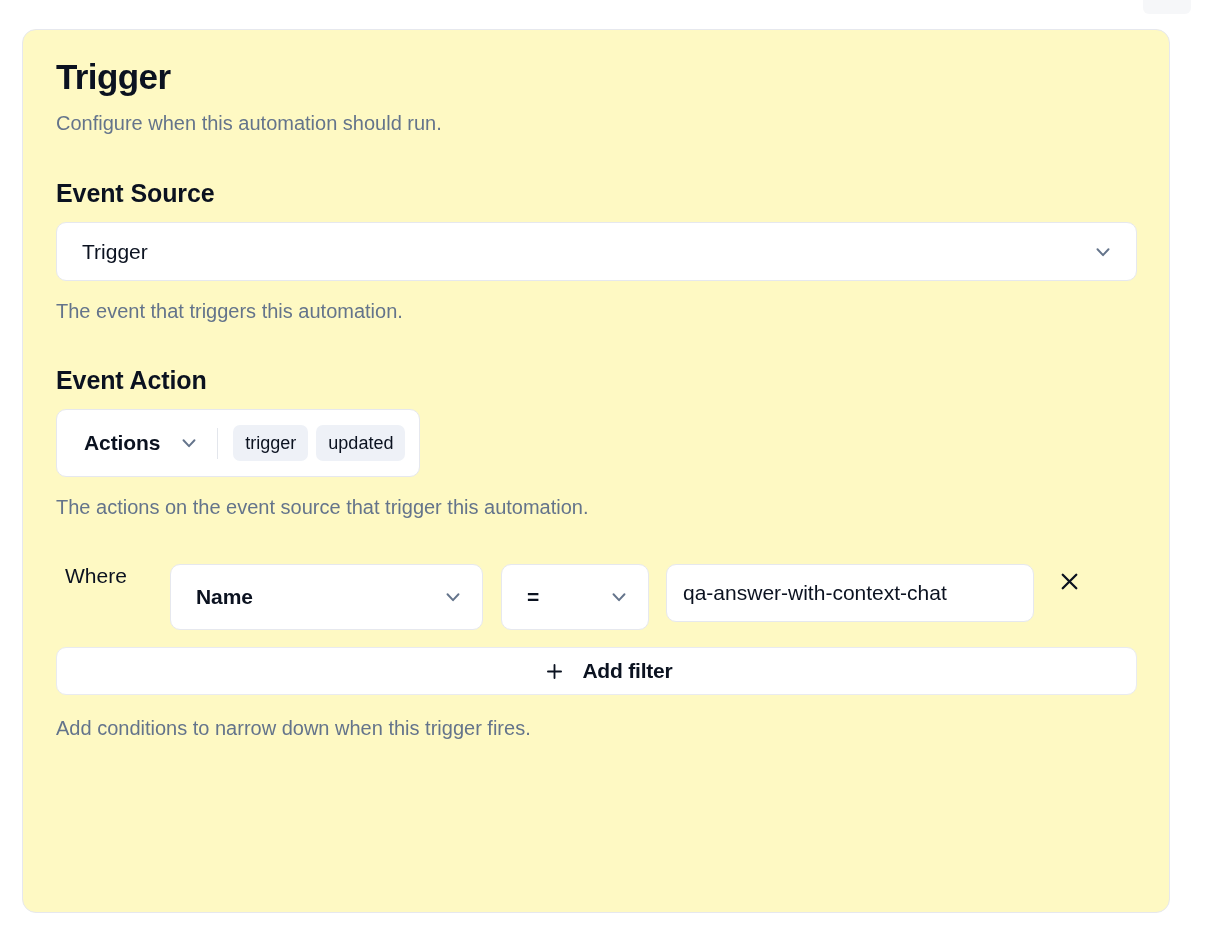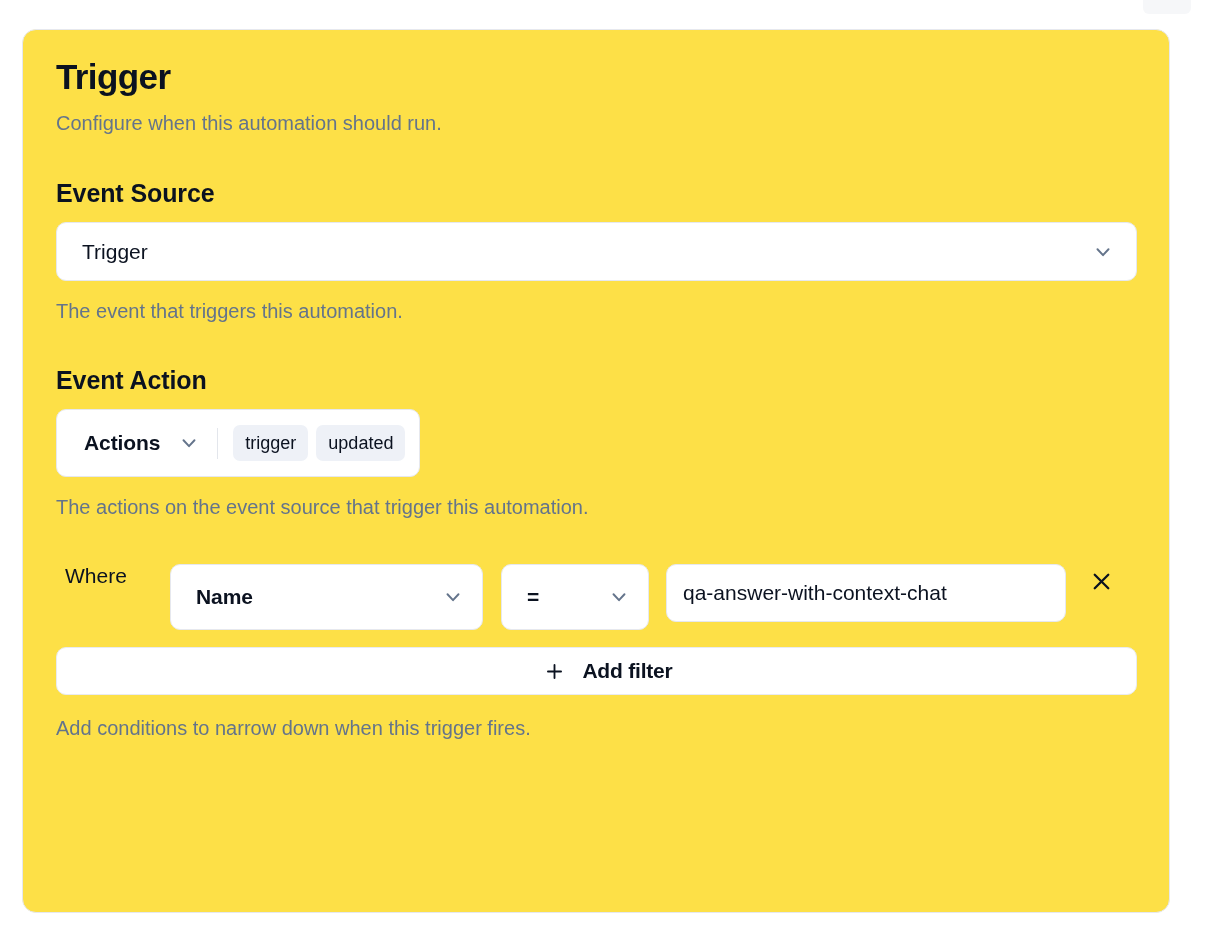--- a/index.html
+++ b/index.html
@@ -35,21 +35,21 @@
     border-radius: 0 0 6px 6px;
   }
 
   .card {
     position: absolute;
     left: 22px;
     top: 29px;
     width: 1148px;
     height: 884px;
     box-sizing: border-box;
-    background: #fde047;
+    background: #fef9c3;
     border: 1px solid #e6e8ee;
     border-radius: 14px;
     padding: 26px 32px 0 33px;
   }
 
   .card-title {
     font-size: 35px;
     line-height: 42px;
     font-weight: 700;
     letter-spacing: -0.6px;
@@ -187,21 +187,21 @@
     letter-spacing: -0.1px;
   }
   .filter-op { width: 148px; margin-left: 18px; }
   .filter-op .value {
     font-size: 21px;
     font-weight: 700;
     color: #0b1220;
   }
   .filter-value {
     box-sizing: border-box;
-    width: 400px;
+    width: 368px;
     height: 58px;
     margin-left: 17px;
     border: 1px solid #e6e8ee;
     border-radius: 10px;
     background: #ffffff;
     display: flex;
     align-items: center;
     padding: 0 14px 0 16px;
     flex: none;
     overflow: hidden;

